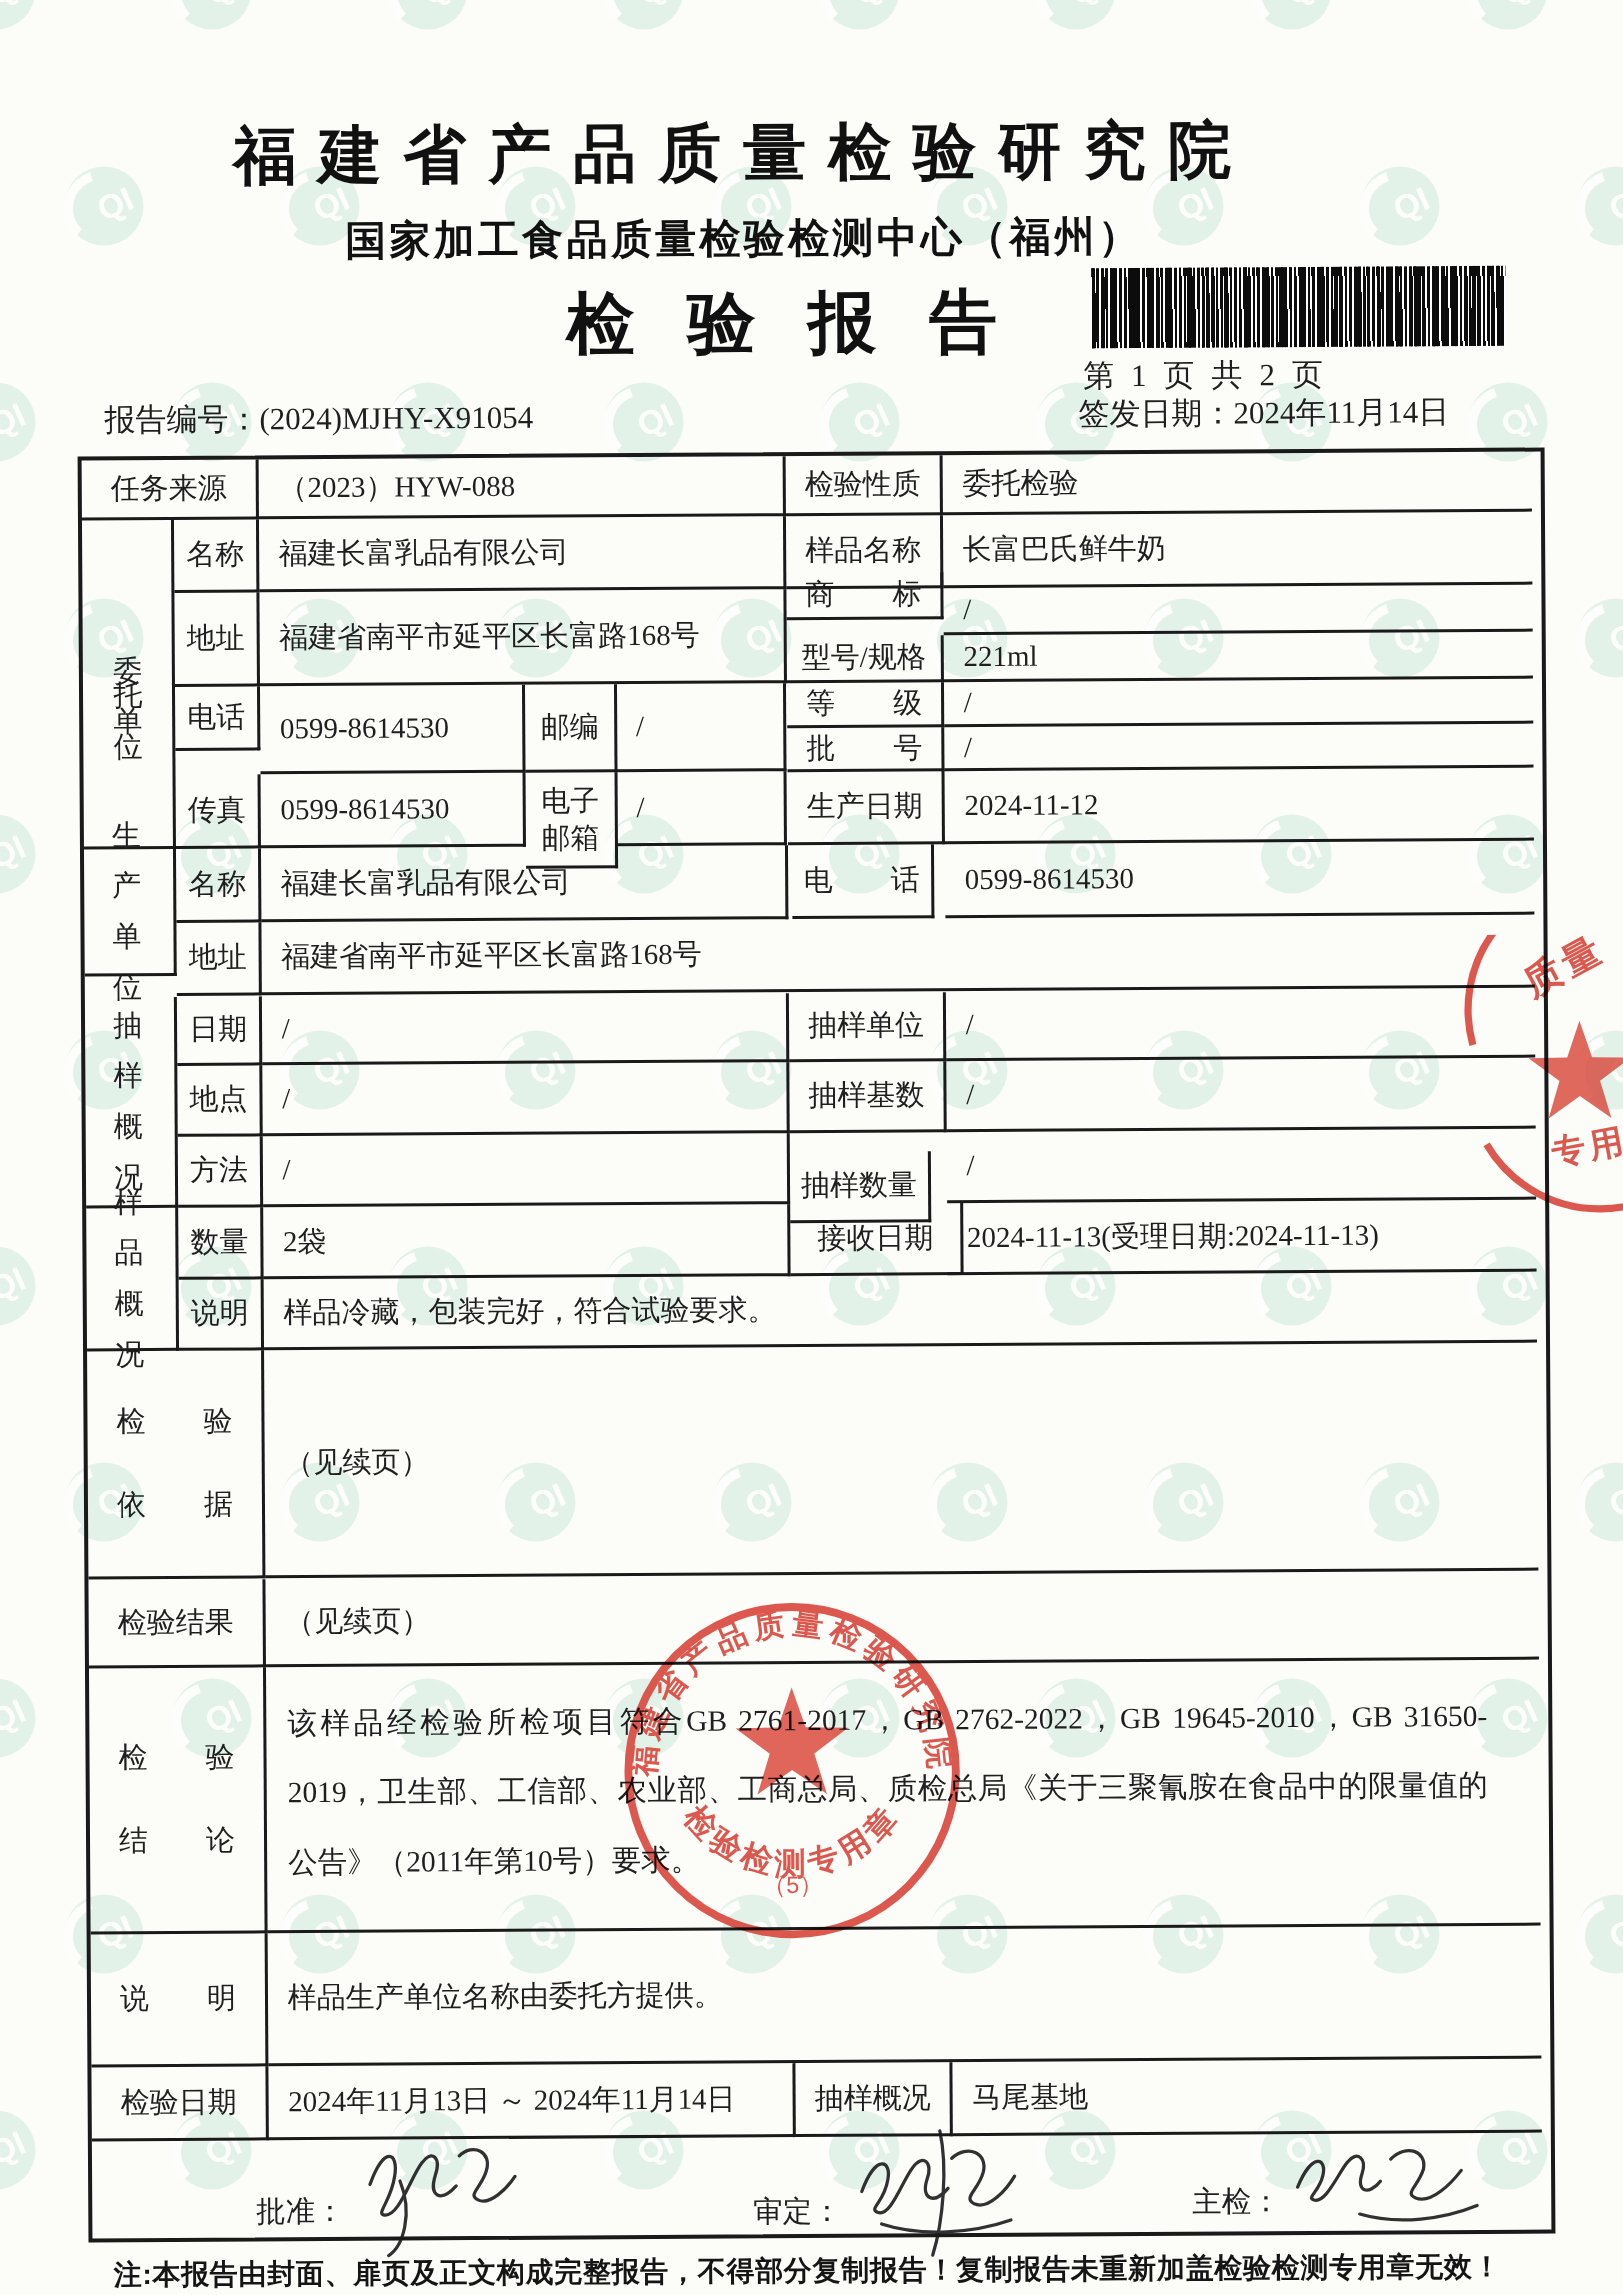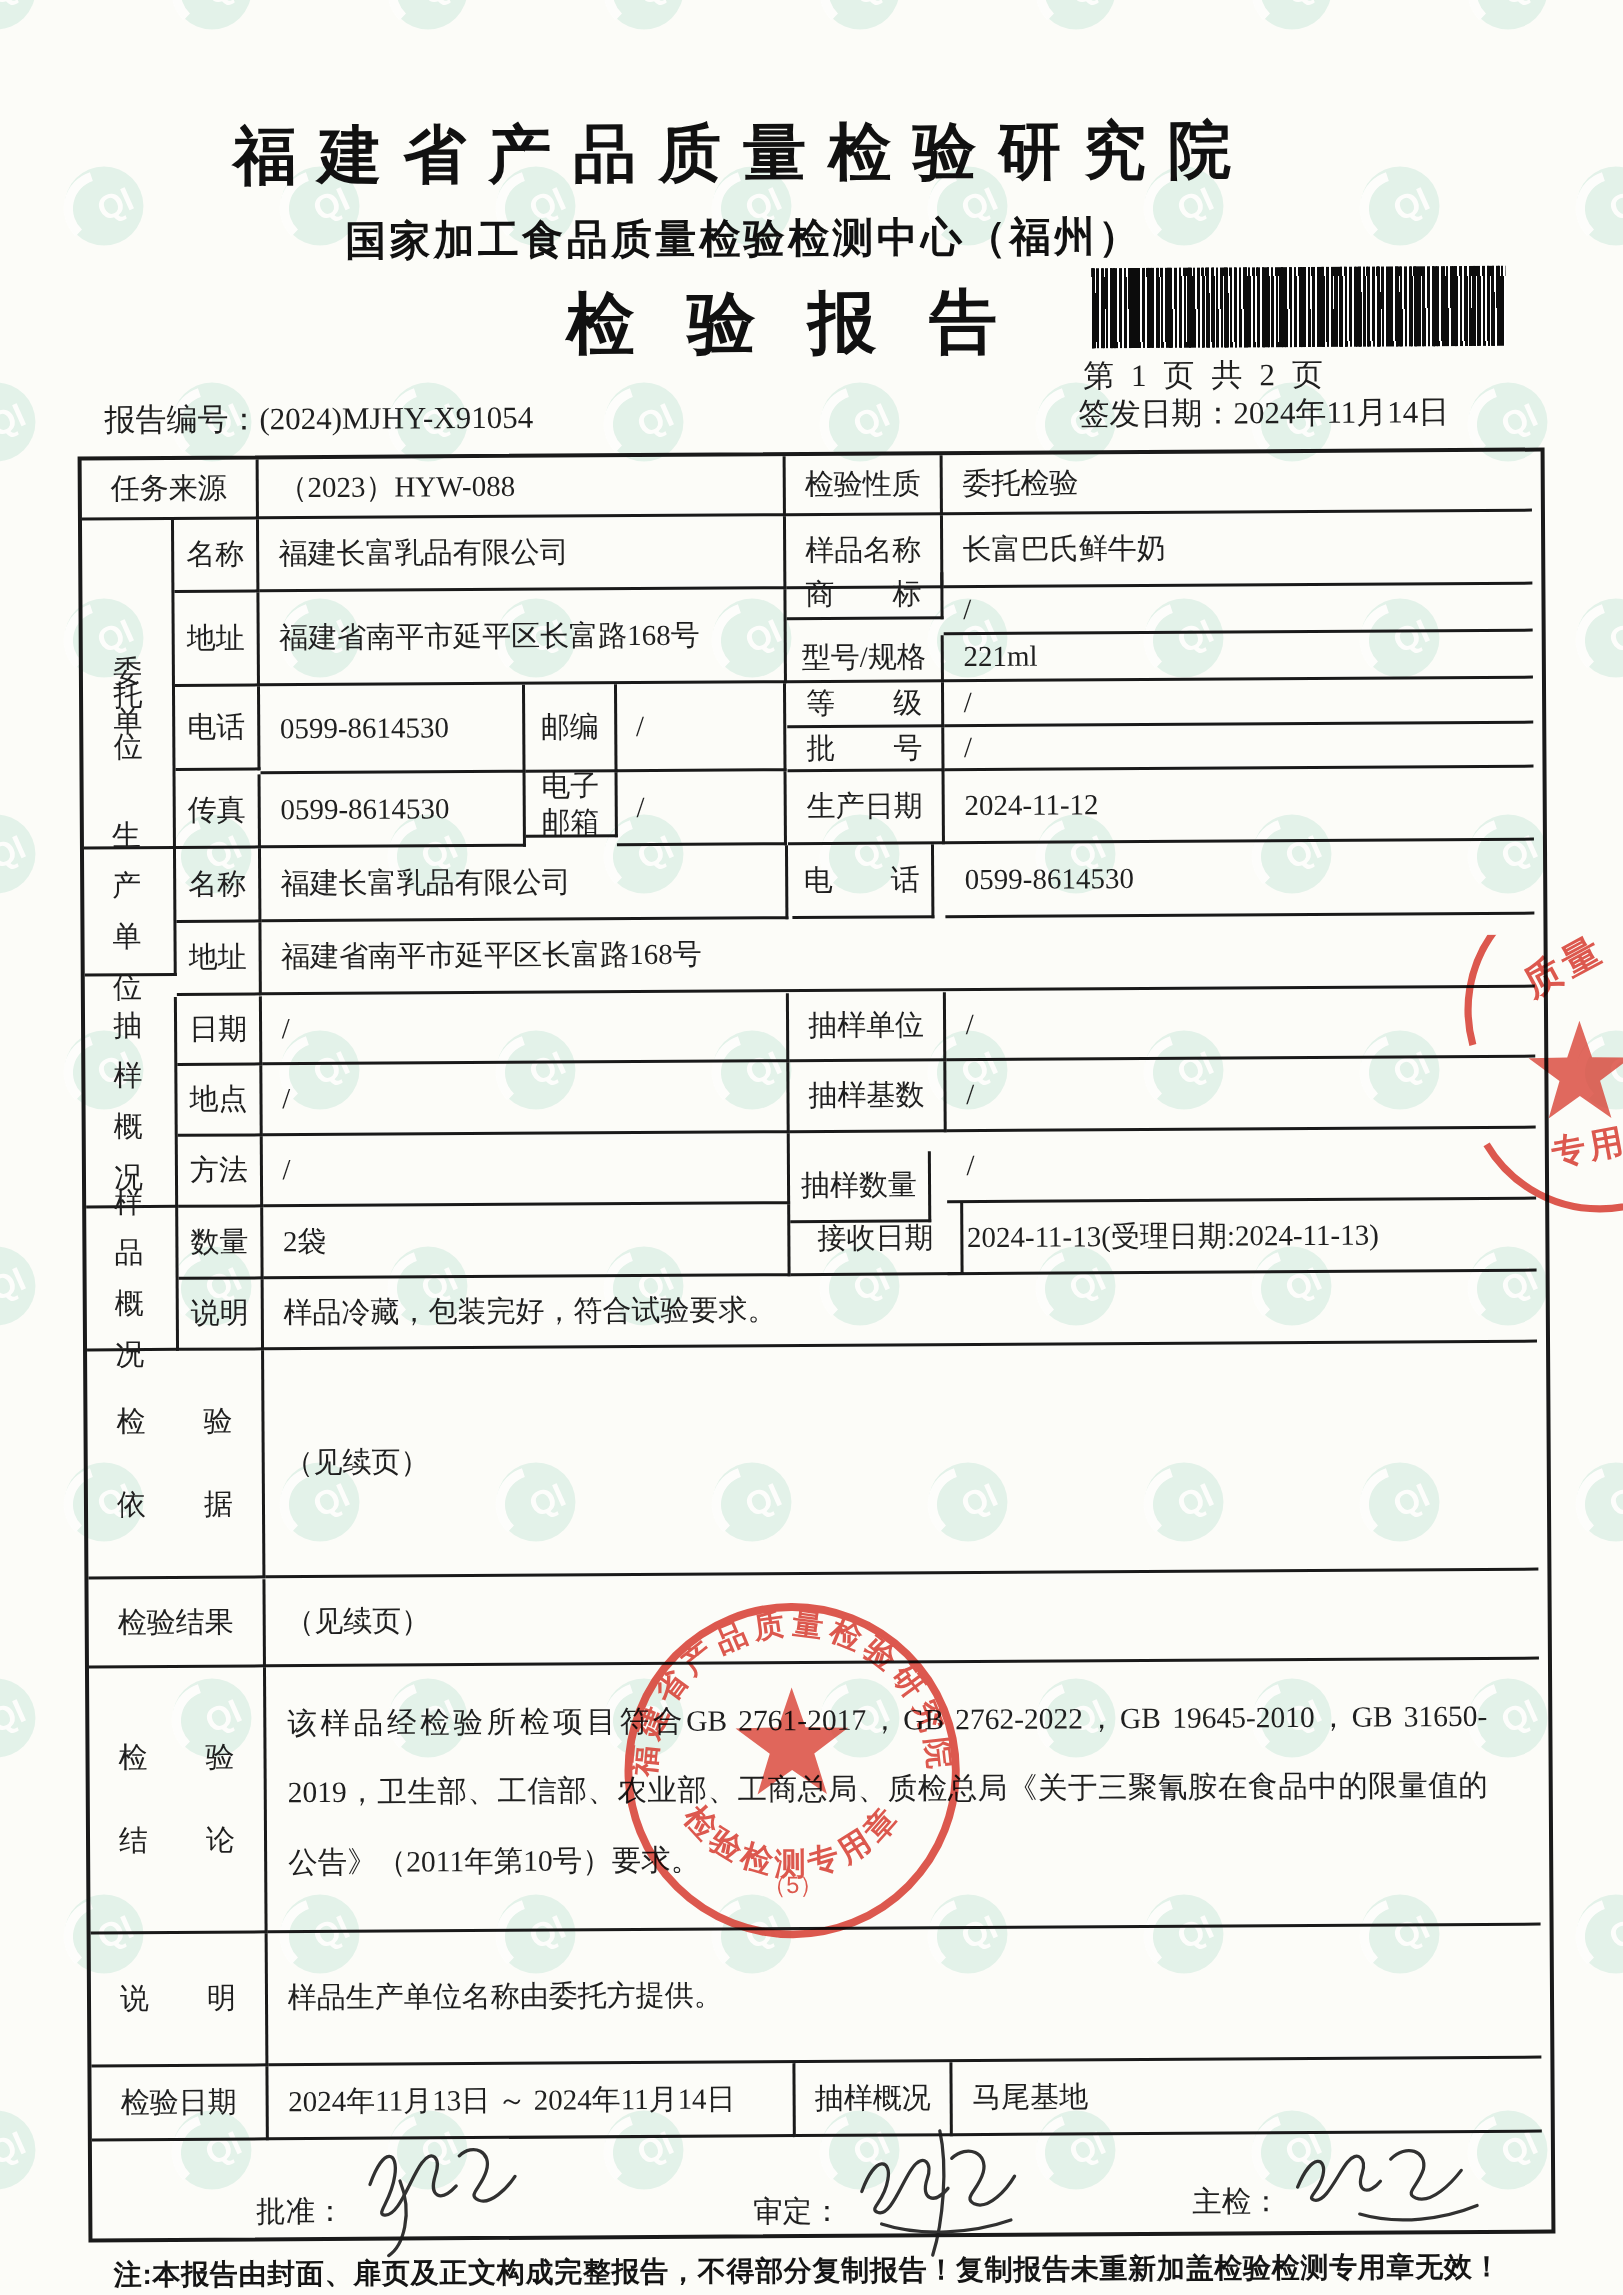--- a/index.html
+++ b/index.html
@@ -350,32 +350,32 @@
       <div class="cell lab" style="left:704px;top:60px;width:157px;height:73px">样品名称</div>
       <div class="cell val noR" style="left:861px;top:60px;width:589px;height:73px">长富巴氏鲜牛奶</div>
 
       <div class="cell lab" style="left:92px;top:133px;width:85px;height:94px">地址</div>
       <div class="cell val" style="left:177px;top:133px;width:527px;height:94px">福建省南平市延平区长富路168号</div>
       <div class="cell lab" style="left:704px;top:117px;width:157px;height:47px">商　　标</div>
       <div class="cell val noR" style="left:861px;top:133px;width:589px;height:47px">/</div>
       <div class="cell lab" style="left:704px;top:180px;width:157px;height:47px">型号/规格</div>
       <div class="cell val noR" style="left:861px;top:180px;width:589px;height:47px">221ml</div>
 
-      <div class="cell lab" style="left:92px;top:227px;width:85px;height:84px">电话</div>
+      <div class="cell lab" style="left:92px;top:227px;width:85px;height:64px">电话</div>
       <div class="cell val" style="left:177px;top:227px;width:265px;height:88px">0599-8614530</div>
       <div class="cell lab" style="left:442px;top:227px;width:92px;height:88px">邮编</div>
       <div class="cell val" style="left:533px;top:227px;width:170px;height:88px">/</div>
       <div class="cell lab" style="left:704px;top:227px;width:157px;height:45px">等　　级</div>
       <div class="cell val noR" style="left:861px;top:227px;width:589px;height:45px">/</div>
       <div class="cell lab" style="left:704px;top:272px;width:157px;height:44px">批　　号</div>
       <div class="cell val noR" style="left:861px;top:272px;width:589px;height:44px">/</div>
 
       <div class="cell lab" style="left:92px;top:315px;width:85px;height:74px">传真</div>
       <div class="cell val" style="left:177px;top:315px;width:265px;height:74px">0599-8614530</div>
-      <div class="cell lab" style="left:442px;top:315px;width:92px;height:65px">
+      <div class="cell lab" style="left:442px;top:315px;width:92px;height:96px">
           <span class="wrapsmall">电子邮箱</span>
         </div>
       <div class="cell val" style="left:533px;top:315px;width:170px;height:74px">/</div>
       <div class="cell lab" style="left:704px;top:315px;width:157px;height:74px">生产日期</div>
       <div class="cell val noR" style="left:861px;top:315px;width:589px;height:74px">2024-11-12</div>
 
       <div class="cell lab" style="left:0;top:389px;width:92px;height:127px">
           <div class="grp2"><span>生产单位</span></div>
         </div>
       <div class="cell lab" style="left:92px;top:389px;width:85px;height:74px">名称</div>

